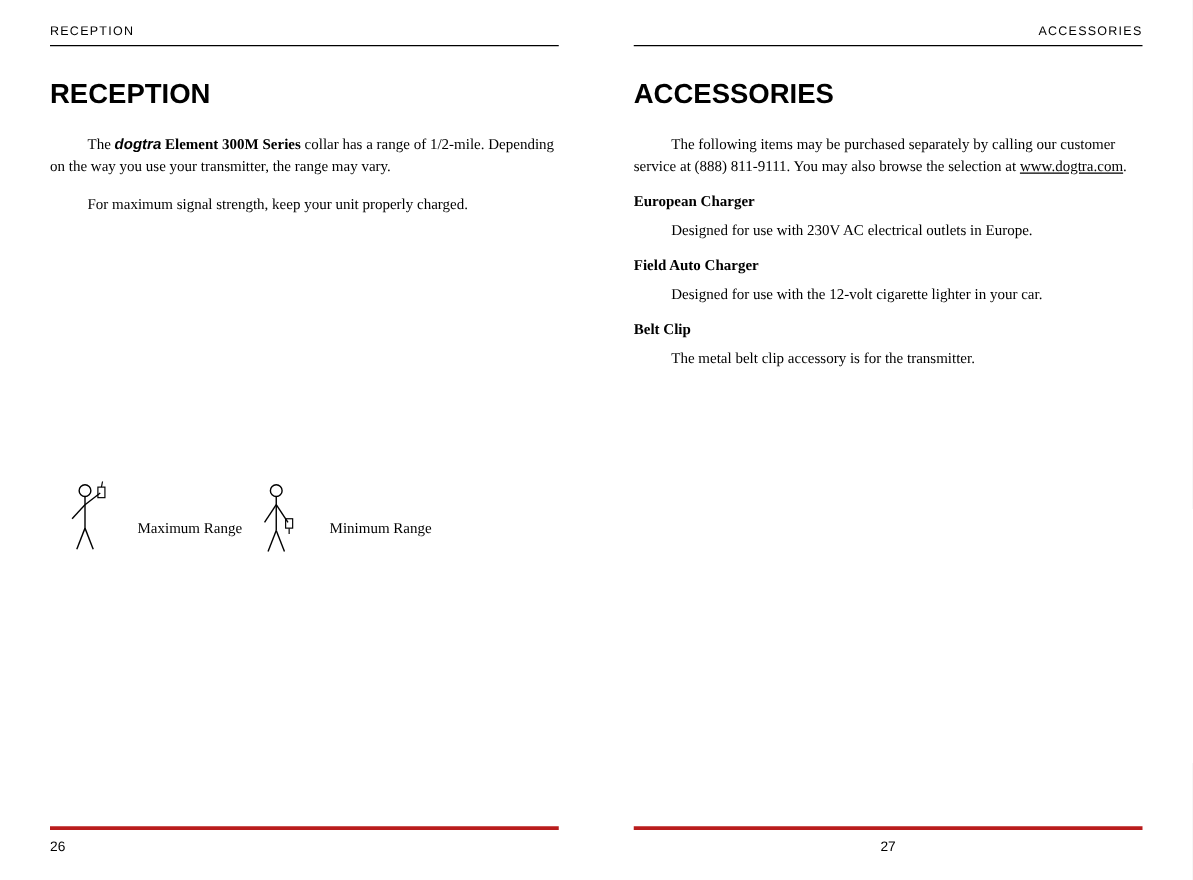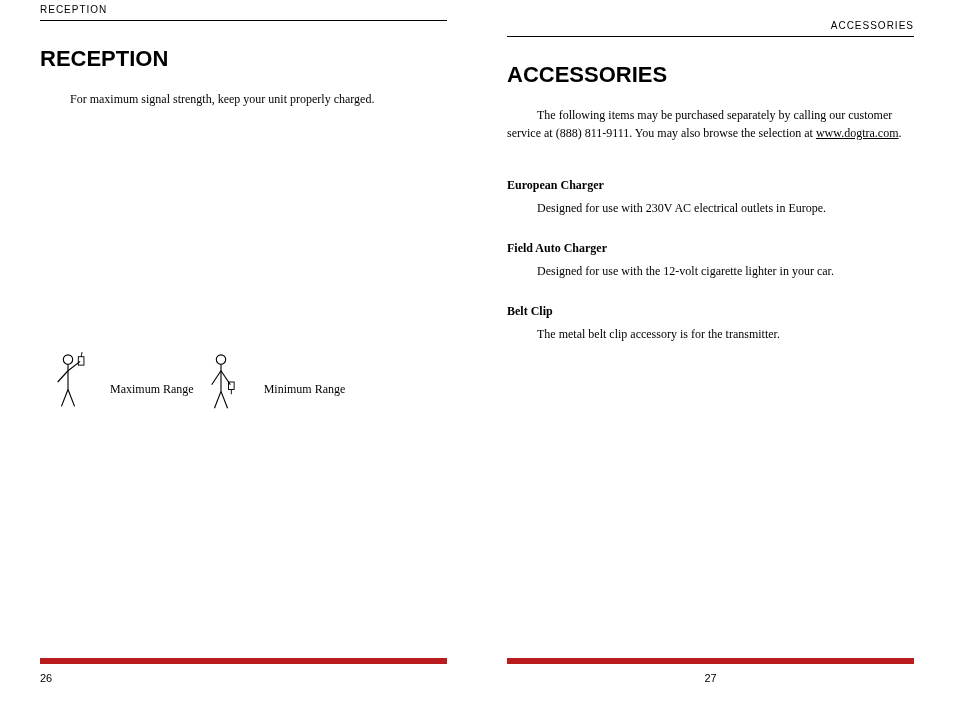--- a/index.html
+++ b/index.html
@@ -18,21 +18,21 @@
       height: 704px;
       background: #fff;
       display: flex;
       position: relative;
       overflow: hidden;
     }
 
     .left-page {
       width: 477px;
       height: 100%;
-      padding: 4px 30px 20px 40px;
+      padding: 20px 30px 20px 40px;
       border-right: none;
       display: flex;
       flex-direction: column;
     }
 
     .right-page {
       width: 477px;
       height: 100%;
       padding: 20px 40px 20px 30px;
       display: flex;
@@ -96,21 +96,21 @@
 
     .link {
       text-decoration: underline;
       color: #000;
     }
 
     .accessory-title {
       font-weight: bold;
       font-size: 12px;
       margin-bottom: 6px;
-      margin-top: 24px;
+      margin-top: 0;
       color: #000;
     }
 
     .figures-section {
       display: flex;
       flex-direction: row;
       gap: 0px;
       margin-top: 10px;
       flex: 1;
     }
@@ -132,21 +132,21 @@
     }
 
     .figure-label {
       font-size: 12px;
       color: #000;
     }
 
     .page-footer {
       margin-top: auto;
       padding-top: 8px;
-      border-top: 6px solid #b91c1c;
+      border-top: 3px solid #b91c1c;
       font-size: 11px;
       font-family: Arial, sans-serif;
     }
 
     .left-page .page-footer {
       text-align: left;
     }
 
     .right-page .page-footer {
       text-align: center;
@@ -163,20 +163,25 @@
 
 <div class="page-container">
 
   <div class="left-page">
     <div class="page-header">
       <span class="header-title">RECEPTION</span>
     </div>
 
     <h1 class="section-title">RECEPTION</h1>
 
+    <p class="body-text indented">
+      The <span class="brand">dogtra</span>
+      <span class="brand-series">Element 300M Series</span>
+      <span> collar has a range of 1/2-mile. Depending on the way you use your transmitter, the range may vary.</span>
+    </p>
 
 
     <p class="body-text indented">For maximum signal strength, keep your unit properly charged.</p>
 
     <div class="figures-section">
 
       <div class="figure-row">
         <div class="figure-image">
           <svg class="person-svg" viewBox="0 0 50 80" xmlns="http://www.w3.org/2000/svg">
 

